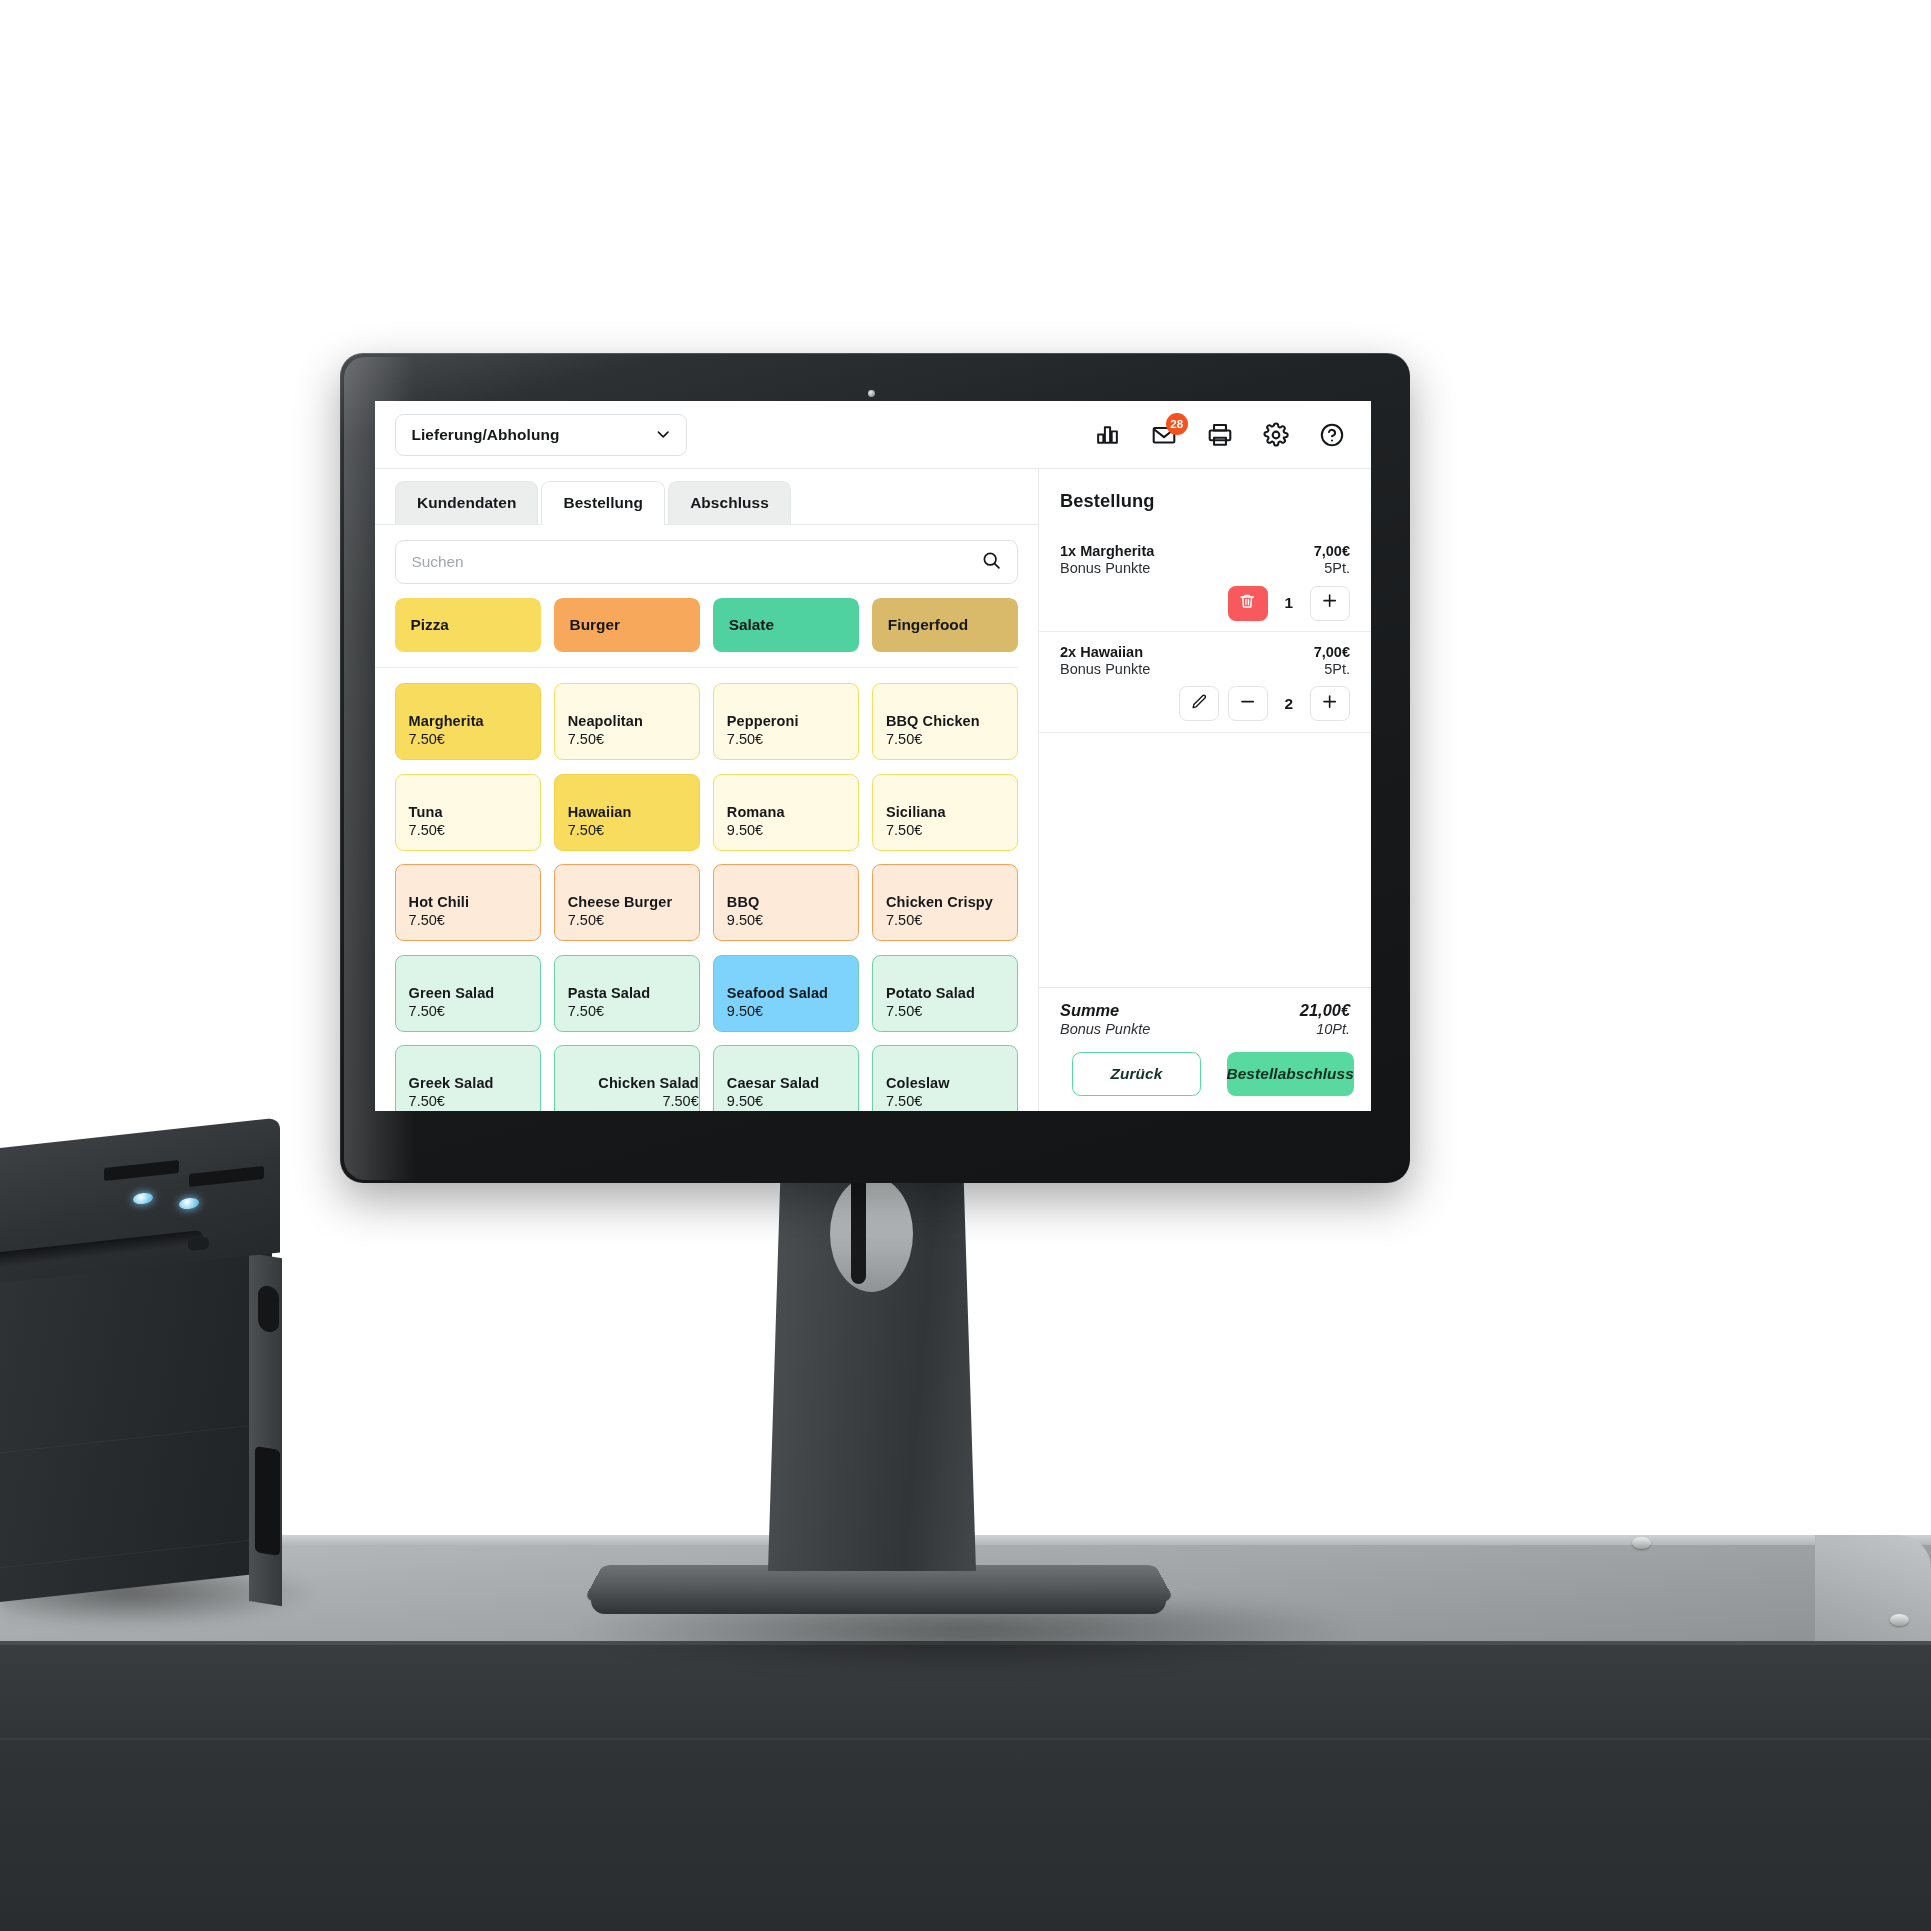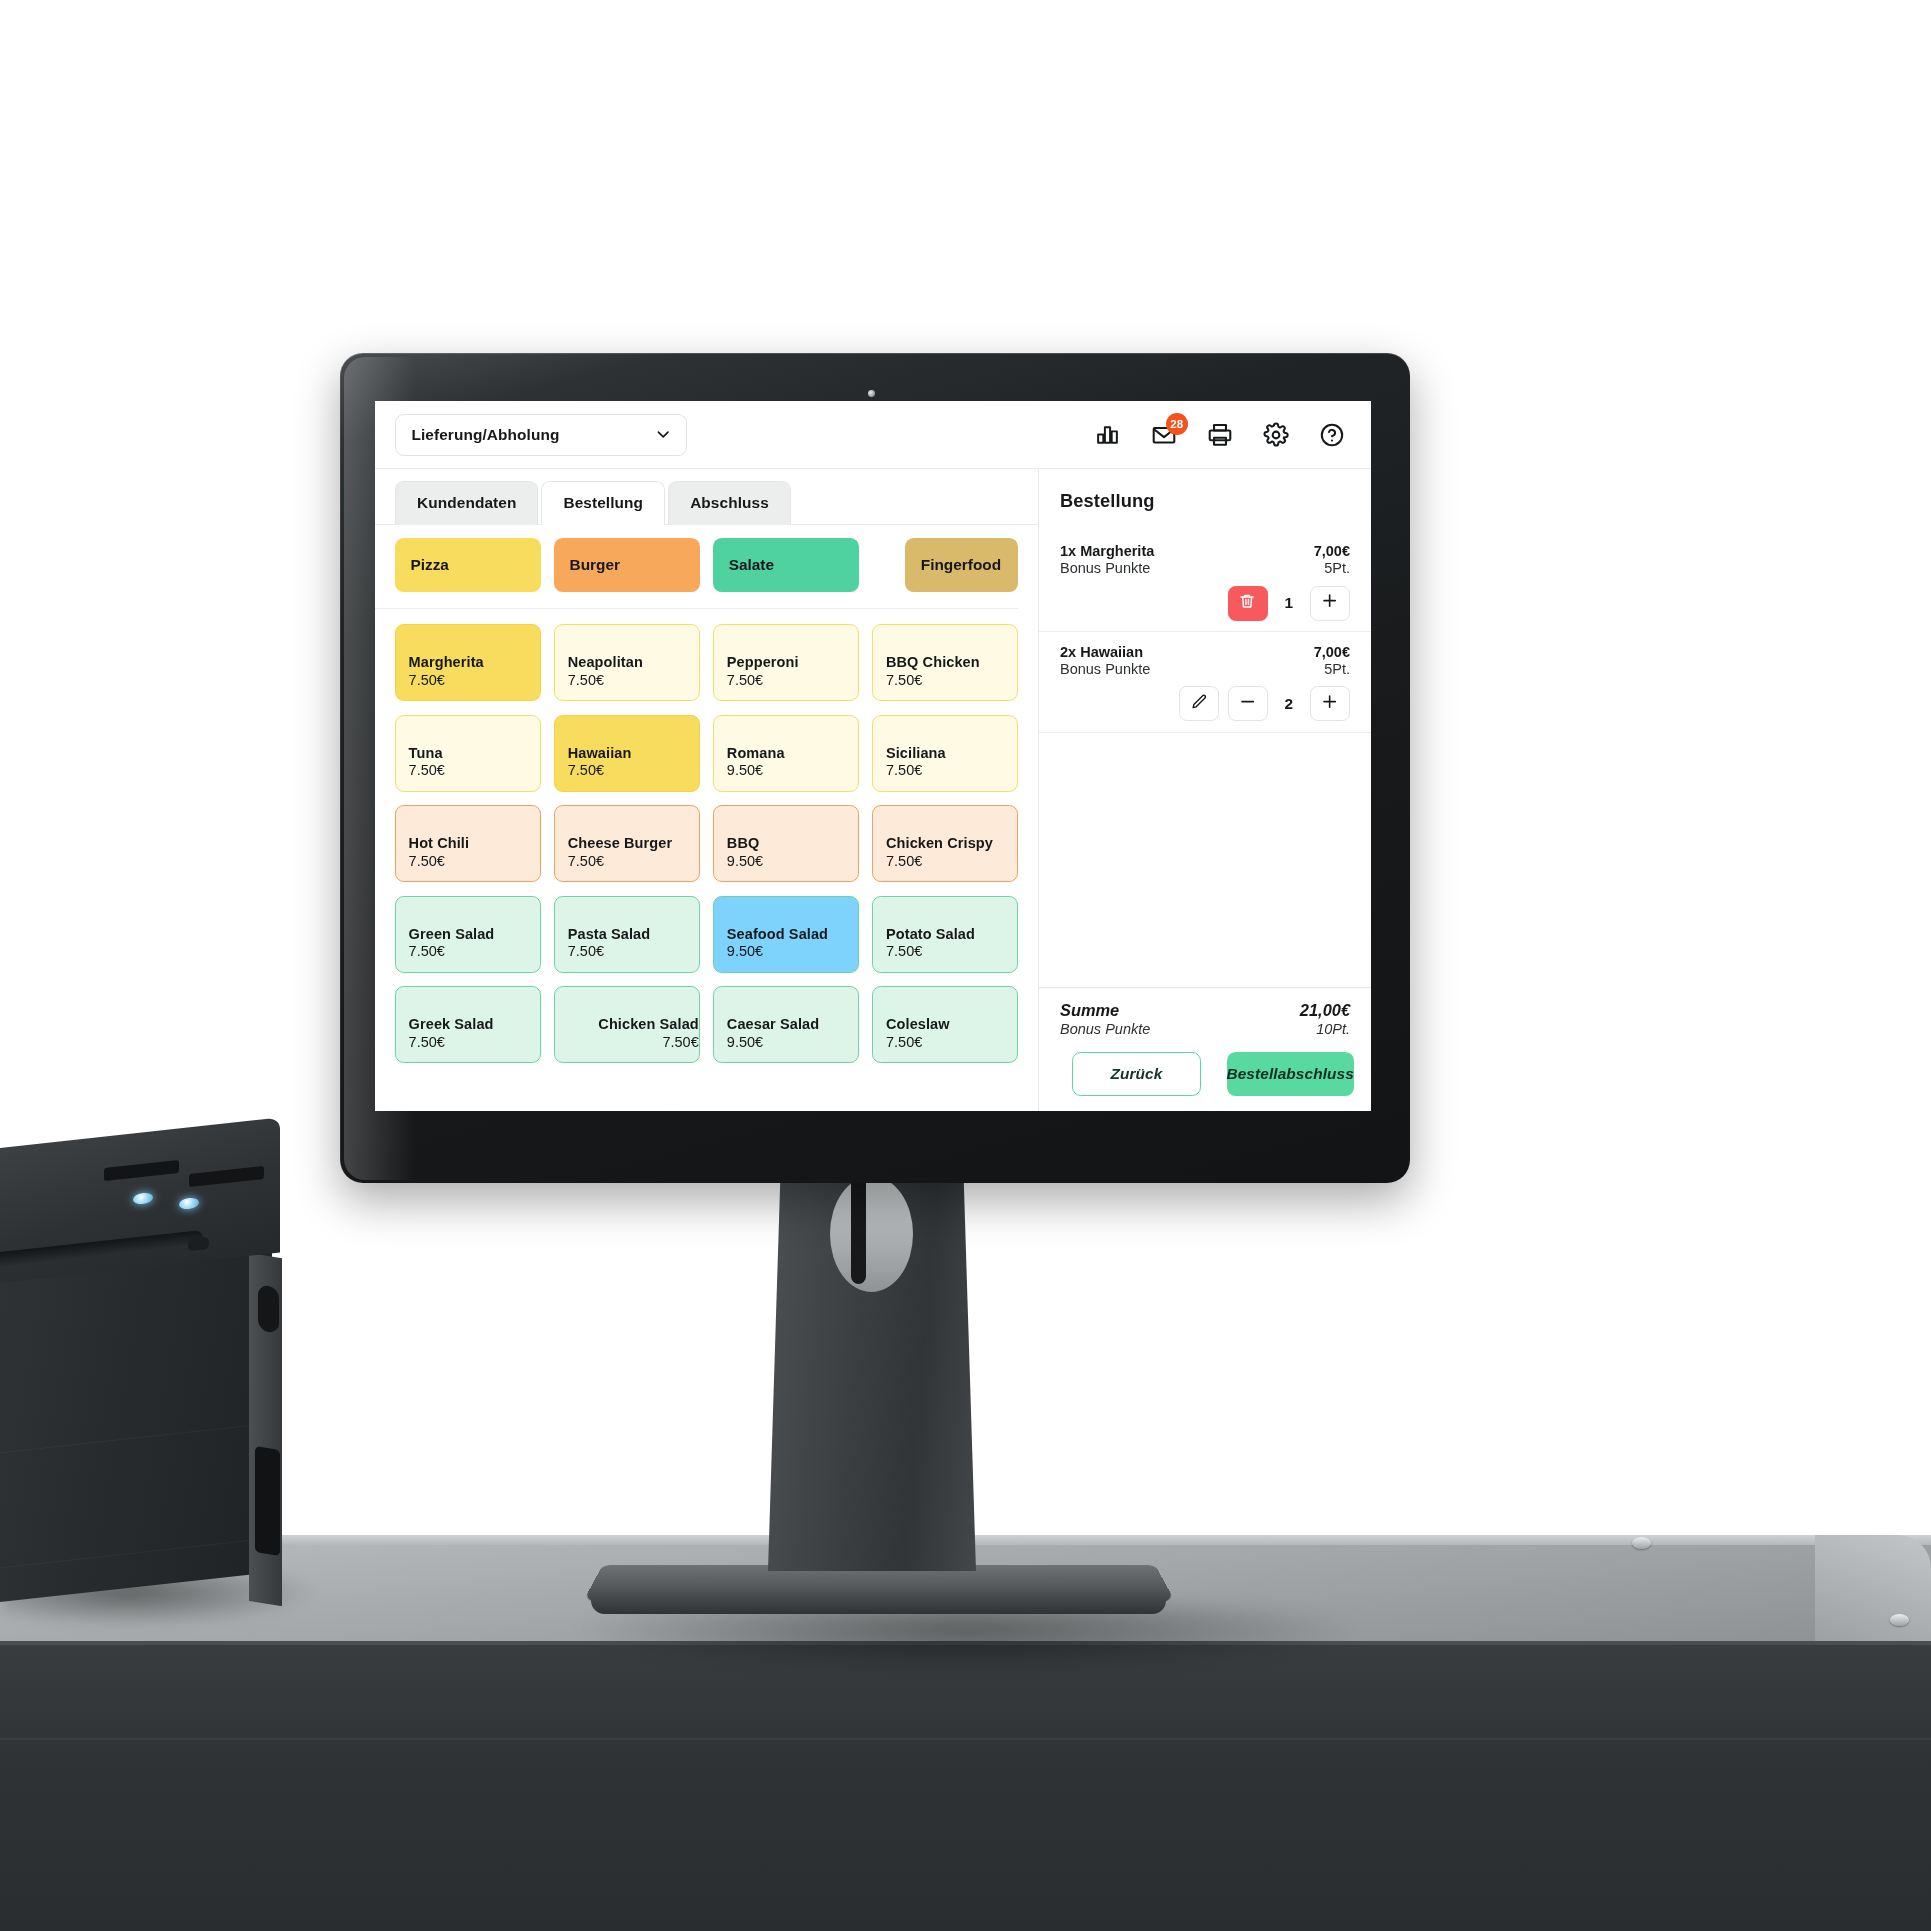--- a/index.html
+++ b/index.html
@@ -366,32 +366,43 @@
             </div>
             <div class="tab active">
               <span>Bestellung</span>
             </div>
             <div class="tab">
               <span>Abschluss</span>
             </div>
           </div>
           <div class="tabs-underline"></div>
 
+          <div class="search-wrap">
+            <div class="search">
+              <input type="text" placeholder="Suchen" style="">
+              <span>
+                <svg viewBox="0 0 24 24" width="21" height="21" fill="none" stroke="#16181a" stroke-width="2" stroke-linecap="round">
+                    <circle cx="10.5" cy="10.5" r="6.6"></circle>
+                    <line x1="15.6" y1="15.6" x2="20.5" y2="20.5"></line>
+                  </svg>
+              </span>
+            </div>
+          </div>
 
           <div class="cats">
               <div class="cat" style="background: rgb(247, 220, 94);">
                 <span>Pizza</span>
               </div>
               <div class="cat" style="background: rgb(248, 168, 90);">
                 <span>Burger</span>
               </div>
               <div class="cat" style="background: rgb(79, 209, 160);">
                 <span>Salate</span>
               </div>
-              <div class="cat" style="background: rgb(217, 185, 106); margin-left: 33px;">
+              <div class="cat" style="background: rgb(217, 185, 106);">
                 <span>Fingerfood</span>
               </div>
             </div>
           <div class="cats-divider"></div>
 
           <div class="grid-scroll">
             <div class="grid">
                 <div class="tile" style="background: rgb(247, 220, 94); border-color: rgb(243, 210, 73);">
                   <div class="nm">Margherita</div>
                   <div class="pr">7.50€</div>

